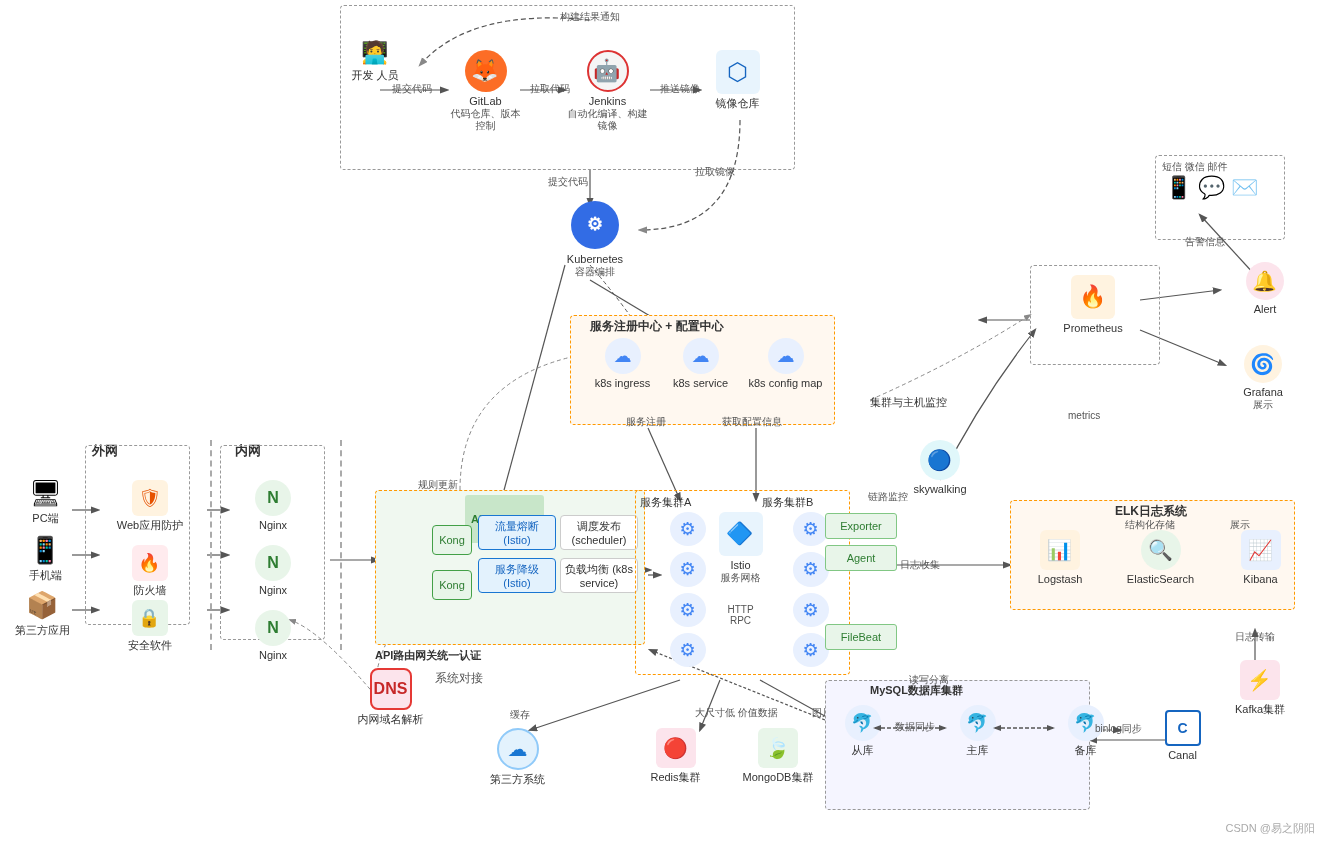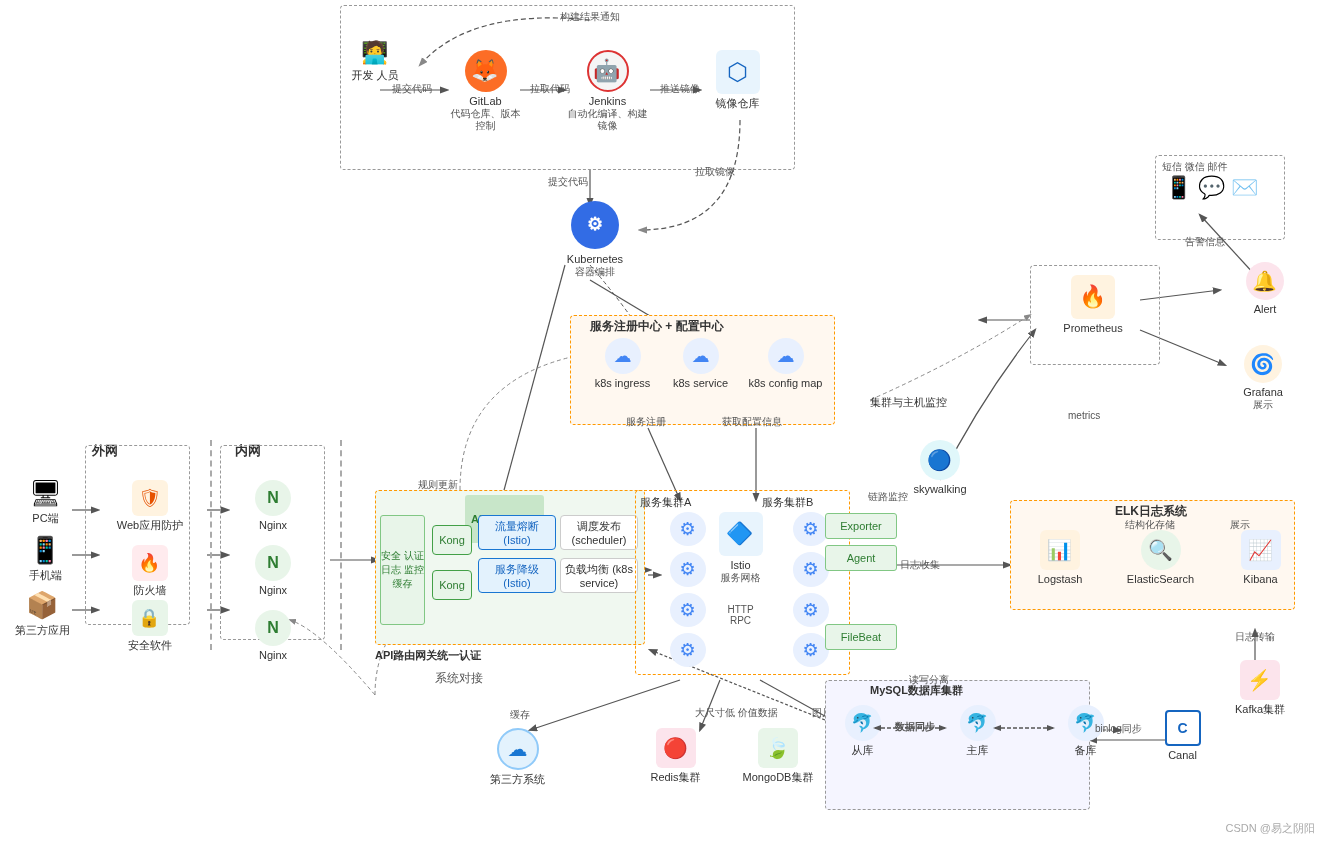--- a/index.html
+++ b/index.html
@@ -335,25 +335,20 @@
     <div style="width:36px;height:36px;background:#e8f0fe;border-radius:50%;display:flex;align-items:center;justify-content:center;font-size:18px;color:#4285f4;">☁</div>
     <div class="node-label">k8s config map</div>
   </div>
 
   <div style="position:absolute;left:626px;top:415px;font-size:10px;color:#555;">服务注册</div>
   <div style="position:absolute;left:722px;top:415px;font-size:10px;color:#555;">获取配置信息</div>
 
   <div class="dashed-box orange-dashed api-gateway-box"></div>
   <div style="position:absolute;left:465px;top:495px;font-size:11px;font-weight:bold;color:#2e7d32;background:#c8e6c9;padding:18px 6px;border-radius:3px;">API Gateway</div>
 
-  <div style="position:absolute;left:380px;top:515px;width:45px;height:110px;background:#e8f5e9;border:1px solid #81c784;border-radius:3px;display:flex;align-items:center;justify-content:center;font-size:10px;color:#2e7d32;text-align:center;line-height:1.4;">安全
-认证
-日志
-监控
-缓存</div>
 
   <div style="position:absolute;left:432px;top:525px;width:40px;height:30px;" class="mini-box kong-box">Kong</div>
   <div style="position:absolute;left:432px;top:570px;width:40px;height:30px;" class="mini-box kong-box">Kong</div>
 
   <div style="position:absolute;left:478px;top:515px;width:78px;height:35px;" class="mini-box flow-box">流量熔断
 (Istio)</div>
   <div style="position:absolute;left:560px;top:515px;width:78px;height:35px;" class="mini-box">调度发布
 (scheduler)</div>
   <div style="position:absolute;left:478px;top:558px;width:78px;height:35px;" class="mini-box flow-box">服务降级
 (Istio)</div>
@@ -494,21 +489,21 @@
   </div>
 
   <div class="dashed-box mysql-box"></div>
   <div style="position:absolute;left:870px;top:683px;font-size:11px;font-weight:bold;color:#333;">MySQL数据库集群</div>
 
   <div class="node" style="left:835px;top:705px;width:55px;">
     <div style="width:36px;height:36px;background:#e8f0fe;border-radius:50%;display:flex;align-items:center;justify-content:center;font-size:18px;color:#4285f4;">🐬</div>
     <div class="node-label">从库</div>
   </div>
 
-  <div style="position:absolute;left:895px;top:720px;font-size:10px;color:#555;font-weight:bold;">数据同步</div>
+  <div style="position:absolute;left:895px;top:720px;font-size:10px;color:#555;">数据同步</div>
 
   <div class="node" style="left:950px;top:705px;width:55px;">
     <div style="width:36px;height:36px;background:#e8f0fe;border-radius:50%;display:flex;align-items:center;justify-content:center;font-size:18px;color:#4285f4;">🐬</div>
     <div class="node-label">主库</div>
   </div>
 
   <div class="node" style="left:1058px;top:705px;width:55px;">
     <div style="width:36px;height:36px;background:#e8f0fe;border-radius:50%;display:flex;align-items:center;justify-content:center;font-size:18px;color:#4285f4;">🐬</div>
     <div class="node-label">备库</div>
   </div>
@@ -574,18 +569,22 @@
   </div>
   <div class="node" style="left:228px;top:545px;width:90px;">
     <div style="width:36px;height:36px;background:#e8f5e9;border-radius:50%;display:flex;align-items:center;justify-content:center;font-size:16px;font-weight:bold;color:#2e7d32;">N</div>
     <div class="node-label">Nginx</div>
   </div>
   <div class="node" style="left:228px;top:610px;width:90px;">
     <div style="width:36px;height:36px;background:#e8f5e9;border-radius:50%;display:flex;align-items:center;justify-content:center;font-size:16px;font-weight:bold;color:#2e7d32;">N</div>
     <div class="node-label">Nginx</div>
   </div>
 
+  <div class="node" style="left:348px;top:668px;width:85px;">
+    <div style="width:42px;height:42px;background:#fce4ec;border-radius:8px;border:2px solid #e53935;display:flex;align-items:center;justify-content:center;font-size:16px;font-weight:bold;color:#c62828;">DNS</div>
+    <div class="node-label">内网域名解析</div>
+  </div>
 
   <div style="position:absolute;left:435px;top:670px;font-size:12px;color:#555;">系统对接</div>
 
   <div class="watermark">CSDN @易之阴阳</div>
 
 </div>
 
 </body></html>

